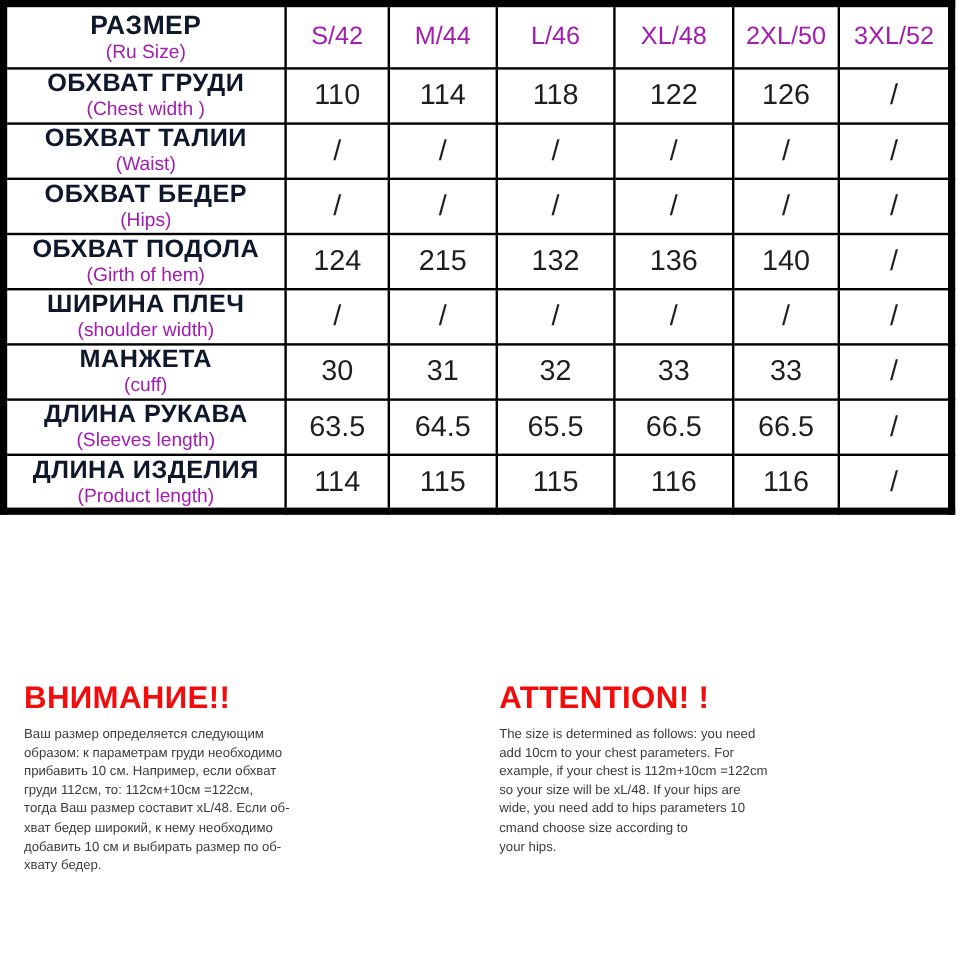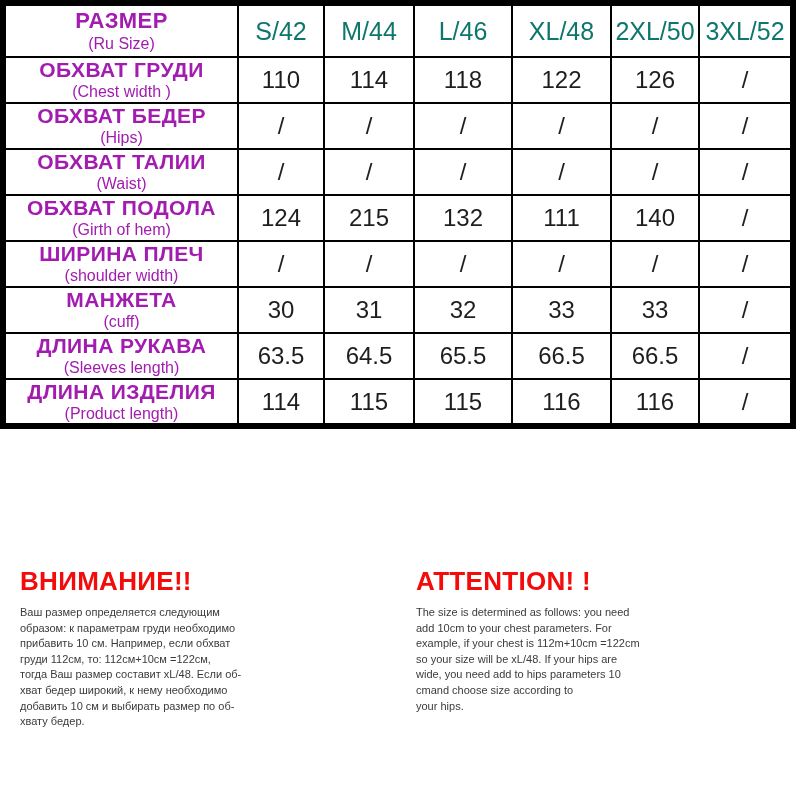--- a/index.html
+++ b/index.html
@@ -27,33 +27,33 @@
     vertical-align: middle;
     padding: 0;
   }
   tr.hdr-row { height: 54px; }
   tr.data-row { height: 46px; }
   .ru-label {
     display: block;
     font-weight: 700;
     font-size: 21px;
     letter-spacing: 0.4px;
-    color: #a21caf;
+    color: #0f172a;
     line-height: 1.1;
   }
   .hdr-row .ru-label { font-size: 22px; }
   .en-label {
     display: block;
     font-size: 16px;
     font-weight: 400;
     color: #a21caf;
     line-height: 1.15;
     margin-top: 2px;
   }
-  .size-cell { font-size: 25px; color: #0f766e; }
+  .size-cell { font-size: 21px; color: #a21caf; }
   .val-cell  { font-size: 24px; color: #1e1e1e; }
   .notes {
     position: absolute;
     left: 20px; top: 566px;
     width: 770px;
     display: flex;
     gap: 22px;
   }
   .note-col { width: 375px; }
   .note-title {
@@ -105,53 +105,53 @@
       <td class="val-cell">110</td>
       <td class="val-cell">114</td>
       <td class="val-cell">118</td>
       <td class="val-cell">122</td>
       <td class="val-cell">126</td>
       <td class="val-cell">/</td>
     </tr>
 
     <tr class="data-row">
       <td>
+        <span class="ru-label">ОБХВАТ ТАЛИИ</span>
+        <span class="en-label">(Waist)</span>
+      </td>
+      <td class="val-cell">/</td>
+      <td class="val-cell">/</td>
+      <td class="val-cell">/</td>
+      <td class="val-cell">/</td>
+      <td class="val-cell">/</td>
+      <td class="val-cell">/</td>
+    </tr>
+
+    <tr class="data-row">
+      <td>
         <span class="ru-label">ОБХВАТ БЕДЕР</span>
         <span class="en-label">(Hips)</span>
-      </td>
-      <td class="val-cell">/</td>
-      <td class="val-cell">/</td>
-      <td class="val-cell">/</td>
-      <td class="val-cell">/</td>
-      <td class="val-cell">/</td>
-      <td class="val-cell">/</td>
-    </tr>
-
-    <tr class="data-row">
-      <td>
-        <span class="ru-label">ОБХВАТ ТАЛИИ</span>
-        <span class="en-label">(Waist)</span>
       </td>
       <td class="val-cell">/</td>
       <td class="val-cell">/</td>
       <td class="val-cell">/</td>
       <td class="val-cell">/</td>
       <td class="val-cell">/</td>
       <td class="val-cell">/</td>
     </tr>
 
     <tr class="data-row">
       <td>
         <span class="ru-label">ОБХВАТ ПОДОЛА</span>
         <span class="en-label">(Girth of hem)</span>
       </td>
       <td class="val-cell">124</td>
       <td class="val-cell">215</td>
       <td class="val-cell">132</td>
-      <td class="val-cell">111</td>
+      <td class="val-cell">136</td>
       <td class="val-cell">140</td>
       <td class="val-cell">/</td>
     </tr>
 
     <tr class="data-row">
       <td>
         <span class="ru-label">ШИРИНА ПЛЕЧ</span>
         <span class="en-label">(shoulder width)</span>
       </td>
       <td class="val-cell">/</td>

